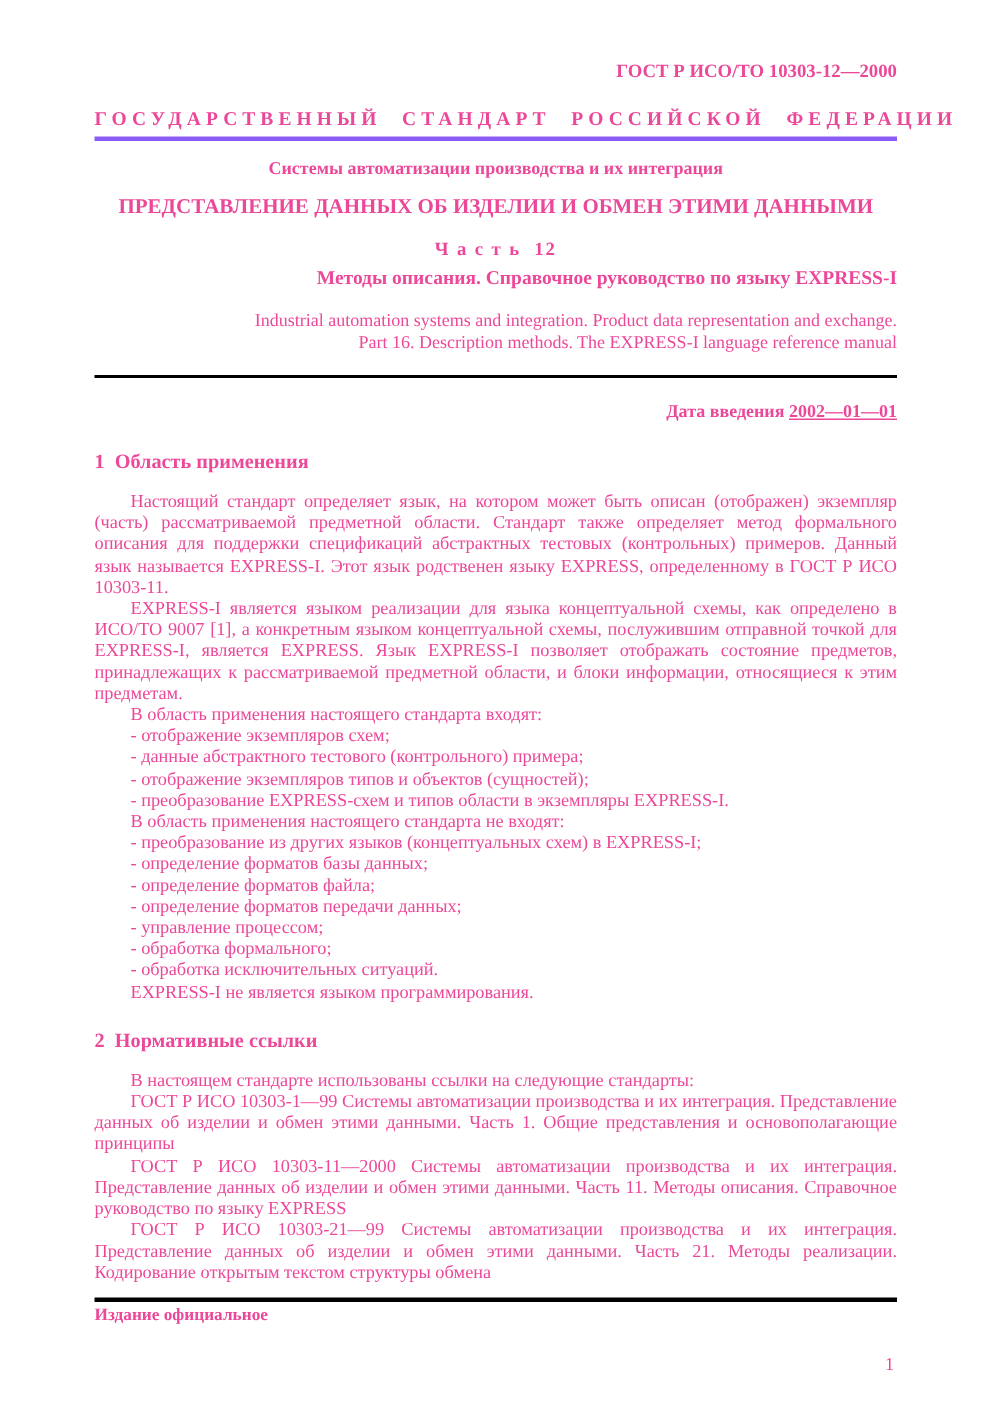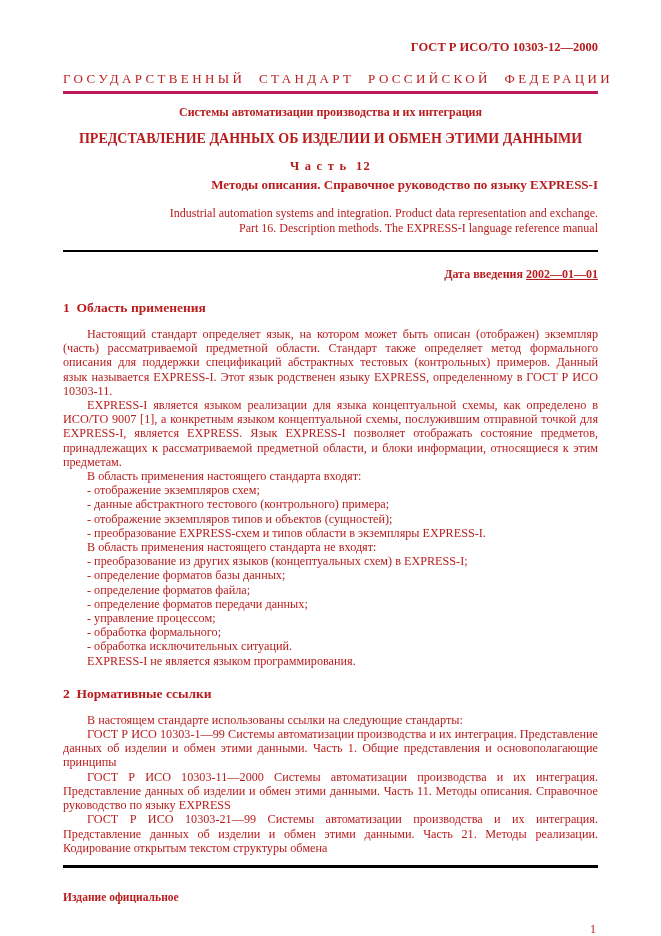--- a/index.html
+++ b/index.html
@@ -1,32 +1,32 @@
 <!DOCTYPE html>
 <html><head>
 <meta charset="utf-8">
 <style>
   html,body { margin:0; padding:0; background:#ffffff; }
   .page {
     position:relative;
     width:661px; height:936px;
-    background:#ffffff; color:#b91c1c;
+    background:#ffffff; color:#ec4899;
     font-family:"Liberation Serif","DejaVu Serif",serif;
     box-sizing:border-box;
     padding:40px 63px 0 63px;
     overflow:hidden;
   }
   .doc-code {
     text-align:right; font-weight:bold; font-size:12.5px; line-height:14px;
   }
   .fed-title {
-    text-align:center; font-weight:normal; font-size:13px; line-height:15px;
+    text-align:center; font-weight:bold; font-size:13px; line-height:15px;
     letter-spacing:0.26em; word-spacing:0.55em;
     margin-top:17px; padding-bottom:5px;
-    border-bottom:3px solid #be185d;
+    border-bottom:3px solid #8b5cf6;
     white-space:nowrap;
   }
   .subject { text-align:center; font-weight:bold; font-size:12px; margin-top:11px; }
   .main-title { text-align:center; font-weight:bold; font-size:14px; margin-top:11px; }
   .part-label {
     text-align:center; font-weight:bold; font-size:12.5px;
     letter-spacing:0.10em; margin-top:12px; white-space:pre;
   }
   .part-title { text-align:right; font-weight:bold; font-size:13px; margin-top:3px; }
   .title-en { text-align:right; font-size:12px; line-height:15px; margin-top:13px; }
@@ -35,21 +35,21 @@
   .date-value { text-decoration:underline; }
   .section-heading {
     text-align:left; font-weight:bold; font-size:13.5px;
     margin:18px 0 11px 0; white-space:pre;
   }
   .body-block p {
     margin:0; font-size:12.2px; line-height:14.2px;
     text-align:justify; text-indent:24px;
   }
   .footer-rule { border-top:3px solid #000; margin-top:10px; height:0; }
-  .footer-note { font-weight:bold; font-size:11.5px; padding-top:3px;margin-top:20px; }
+  .footer-note { font-weight:bold; font-size:11.5px; padding-top:3px; }
   .page-number { text-align:right; font-size:12px; margin-top:19px; margin-right:2px; }
 </style>
 </head>
 <body>
 
 <div class="page">
 
   <div class="doc-code">ГОСТ Р ИСО/ТО 10303-12—2000</div>
 
   <div class="fed-title">ГОСУДАРСТВЕННЫЙ СТАНДАРТ РОССИЙСКОЙ ФЕДЕРАЦИИ</div>

